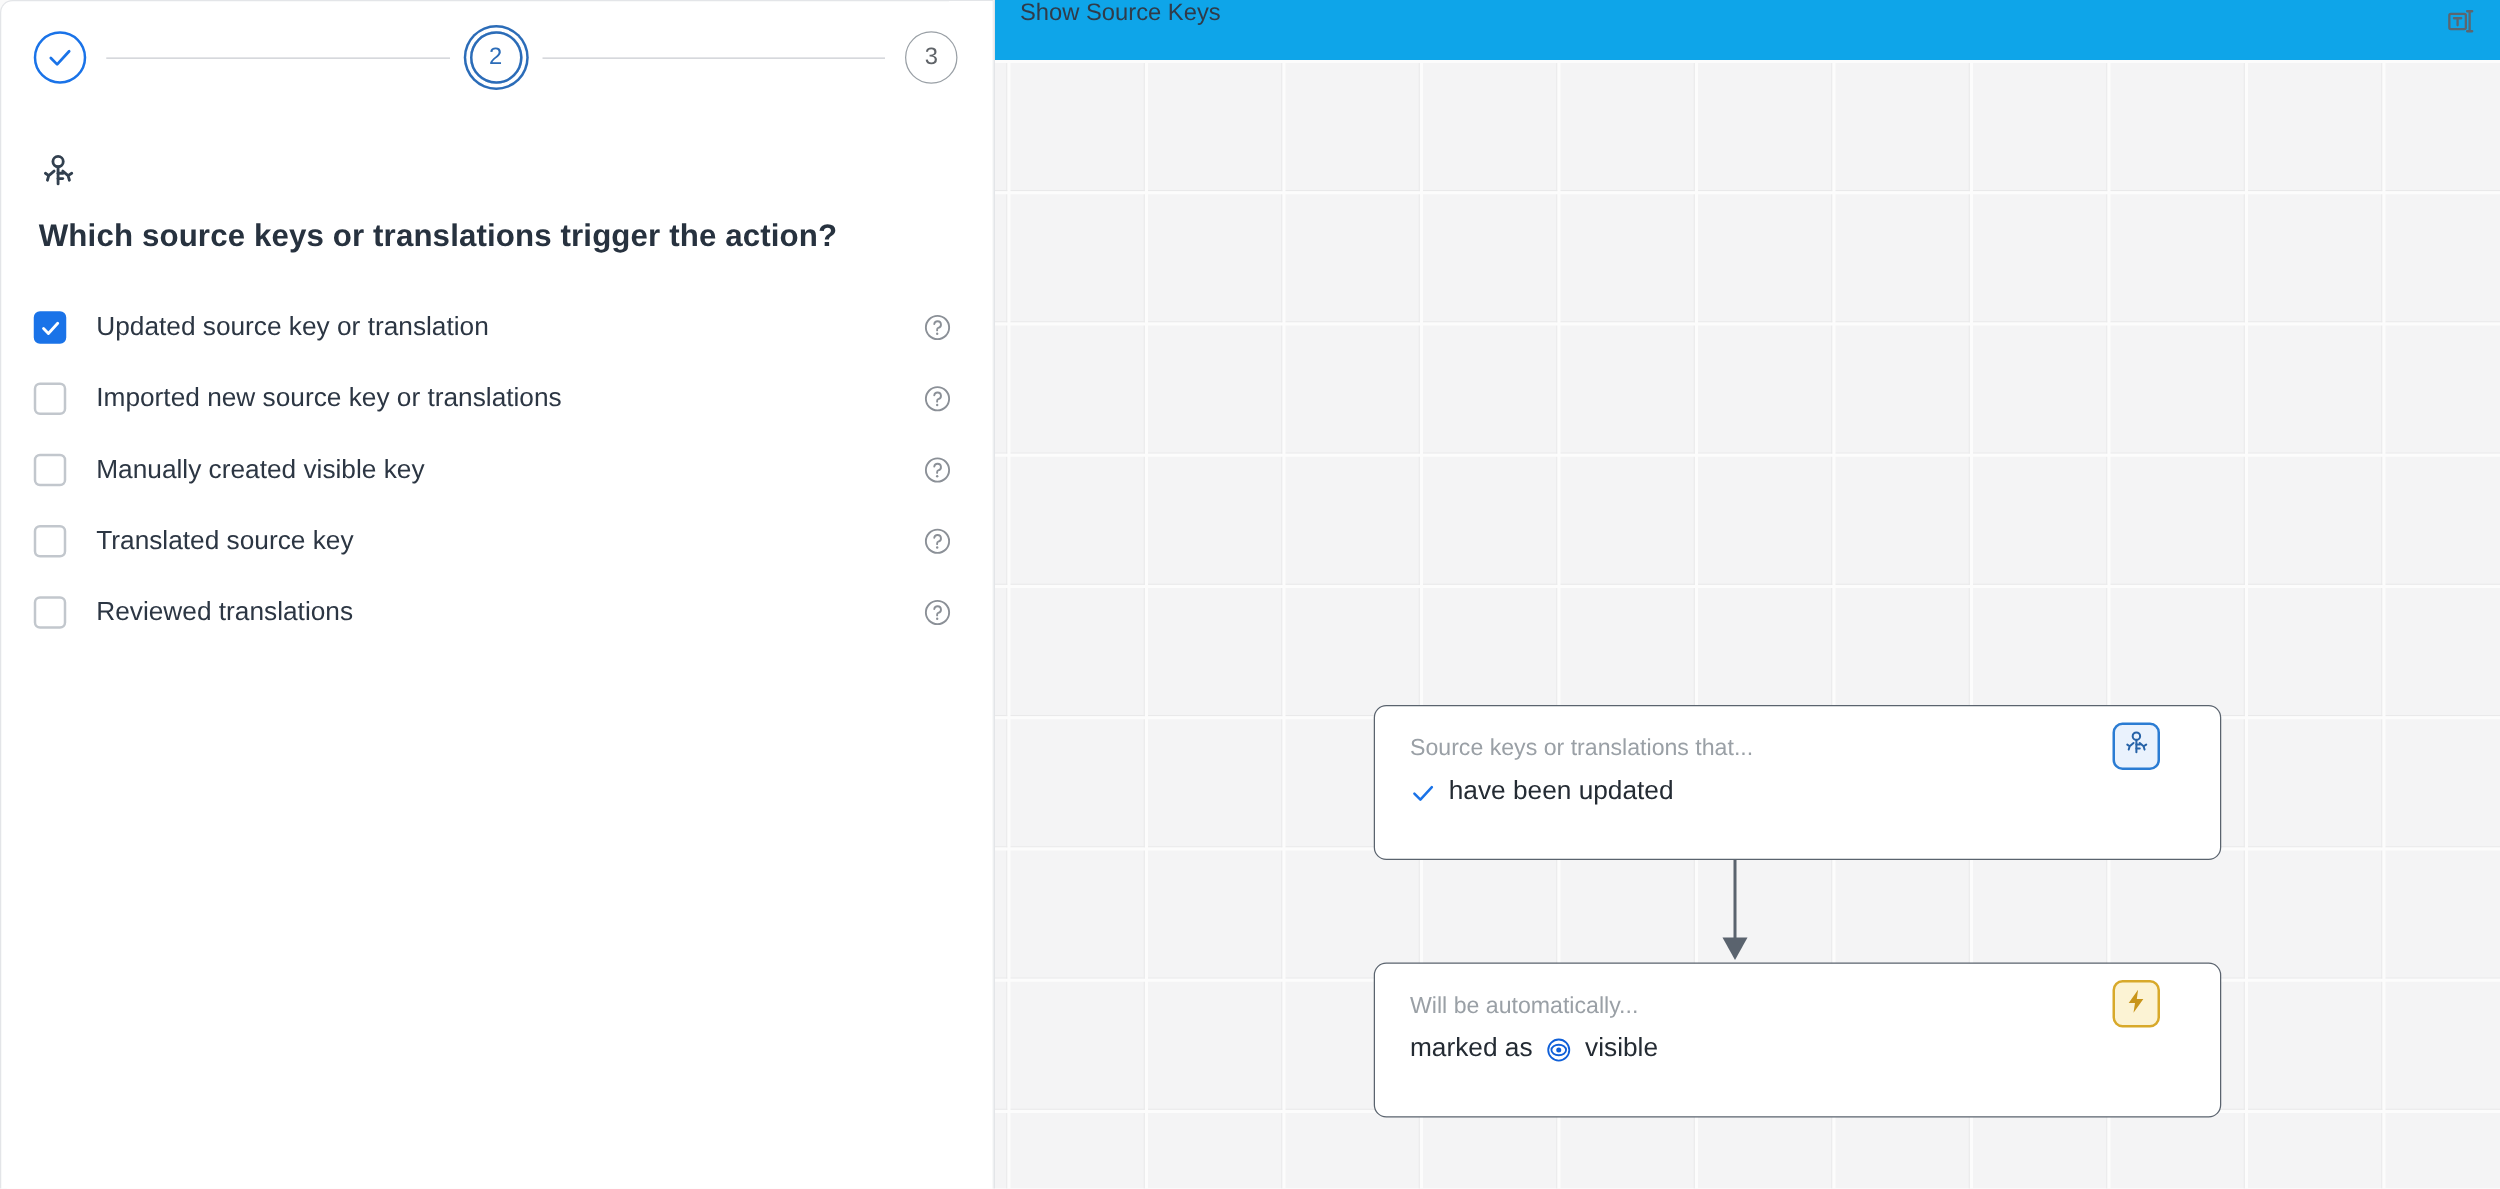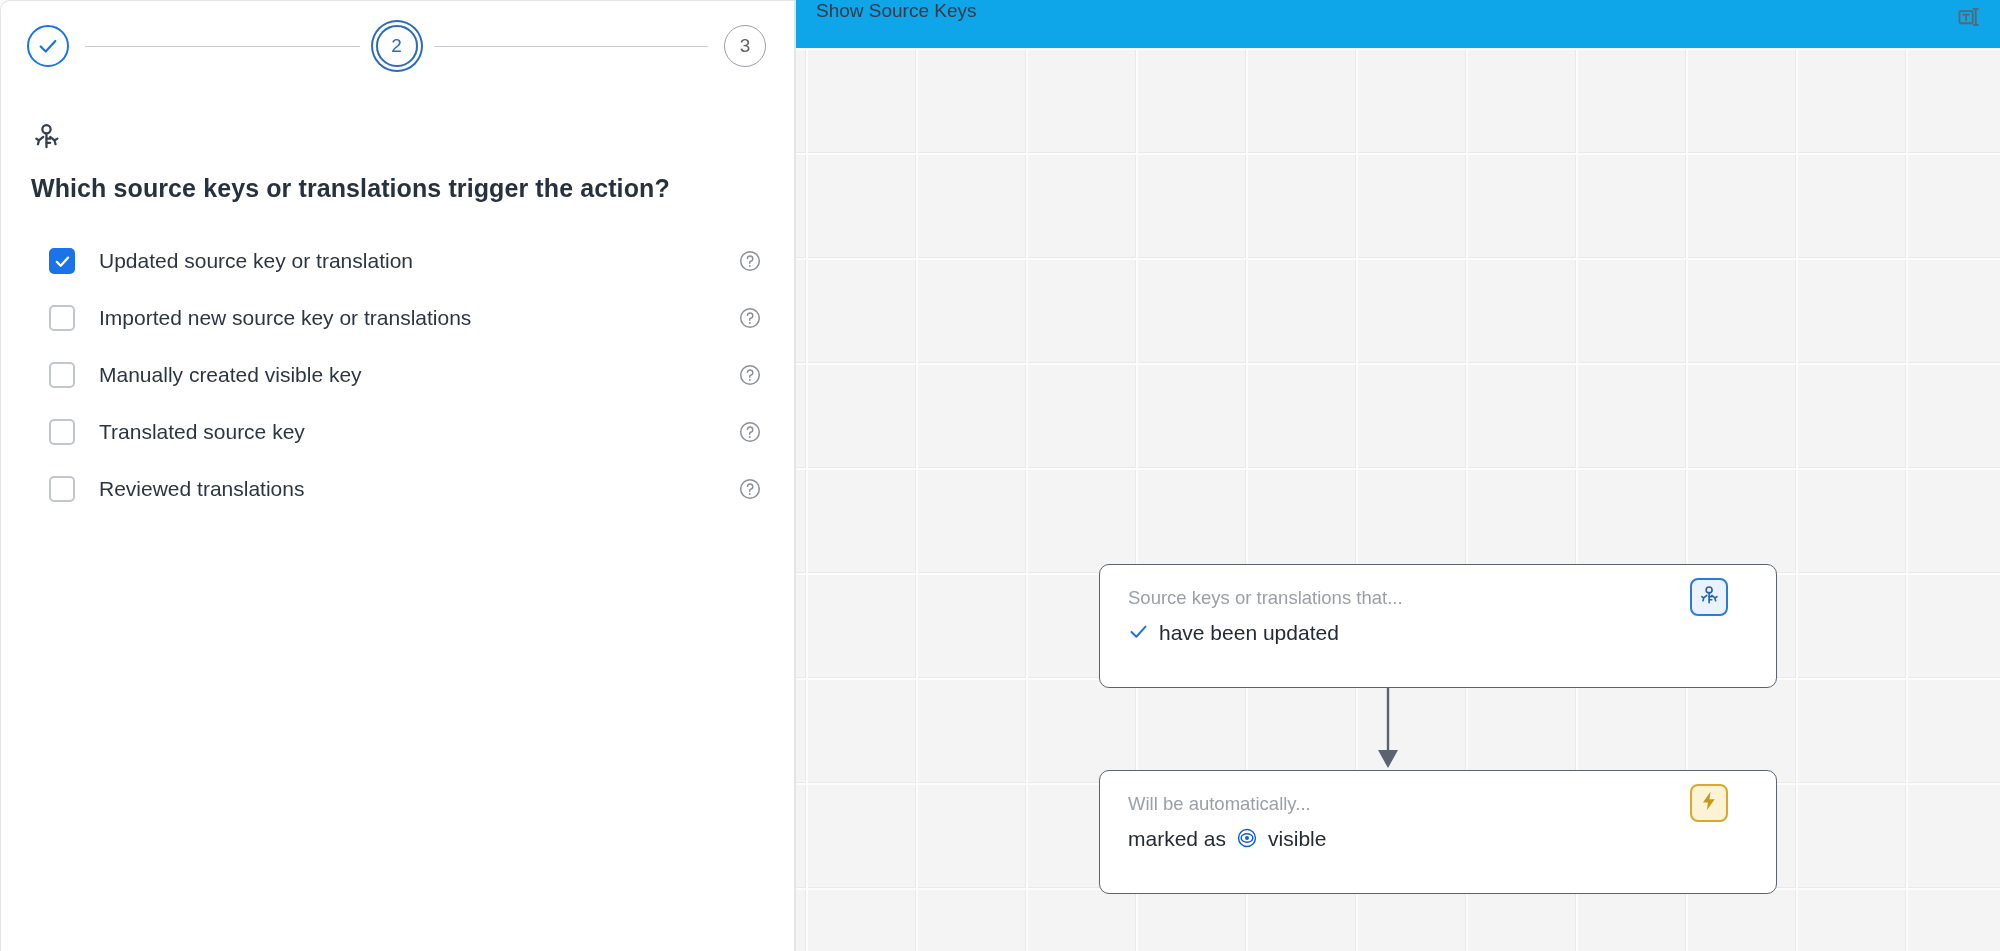--- a/index.html
+++ b/index.html
@@ -84,21 +84,21 @@
     letter-spacing: .1px;
     max-width: 660px;
   }
 
   
   .options { padding: 26px 0 0 0; }
   .option-row {
     display: flex;
     align-items: center;
     height: 57px;
-    padding: 0 32px 0 48px;
+    padding: 0 32px 0 26px;
   }
   .cb {
     flex: 0 0 26px;
     width: 26px; height: 26px;
     border-radius: 5px;
     border: 2px solid #c2c7cd;
     background: #ffffff;
     display: flex; align-items: center; justify-content: center;
   }
   .cb.checked {
@@ -179,21 +179,21 @@
   .node.node-action  { left: 303px; top: 722px; height: 124px; }
   .node-sub {
     font-size: 18.5px;
     color: #9aa0a6;
     margin-bottom: 12px;
   }
   .node-main {
     font-size: 21px;
     color: #242b33;
     display: flex;
-    align-items: flex-start;
+    align-items: flex-end;
     gap: 10px;
     white-space: nowrap;
   }
   .node-check { color: #1a73e8; flex: 0 0 auto; display:flex; }
   .eye-inline { flex: 0 0 auto; display:flex; color:#1060d8; }
 
   
   .badge {
     position: absolute;
     width: 38px; height: 38px;

